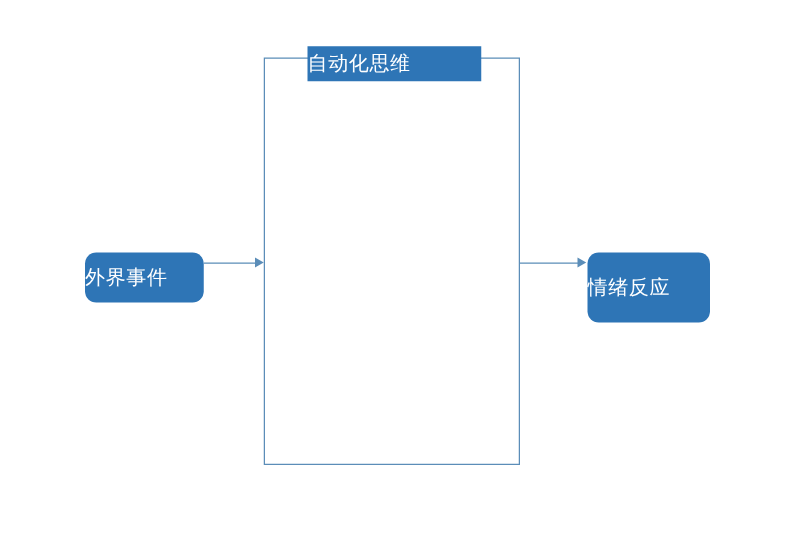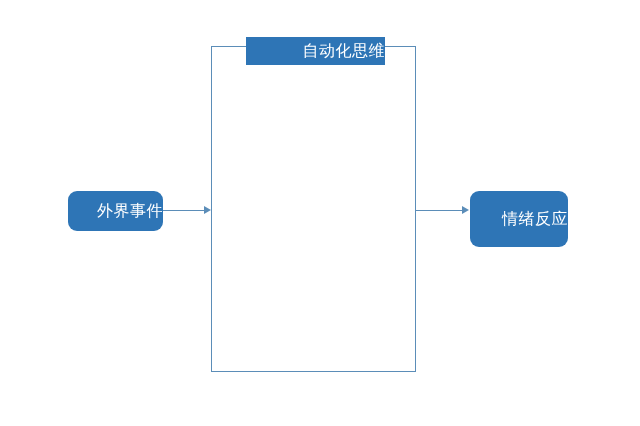--- a/index.html
+++ b/index.html
@@ -31,27 +31,28 @@
   }
 
   
   .node {
     position: absolute;
     box-sizing: border-box;
     background: #2e75b6;
     color: #ffffff;
     display: flex;
     align-items: center;
-    justify-content: flex-end;
+    justify-content: flex-start;
     letter-spacing: 0.5px;
     white-space: nowrap;
     user-select: none;
   }
   .node-rounded {
     border-radius: 9px;
+    margin-top: 11px;
   }
 
   #node-external {
     left: 68px;
     top: 191px;
     width: 95px;
     height: 40px;
     font-size: 16px;
   }
   #node-emotion {

